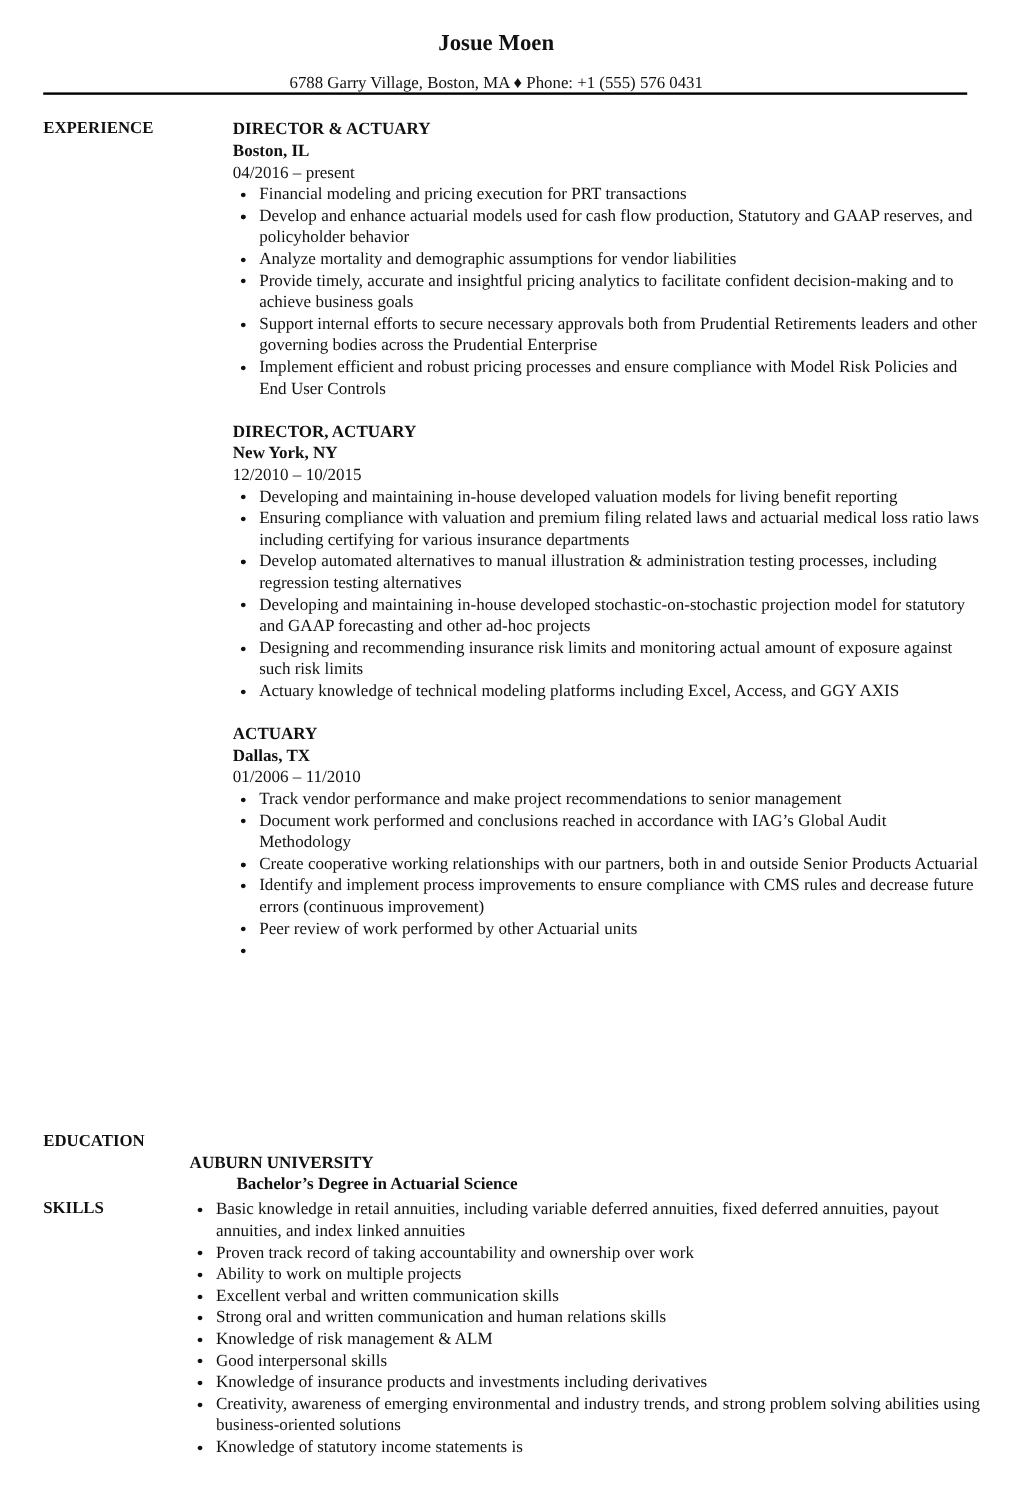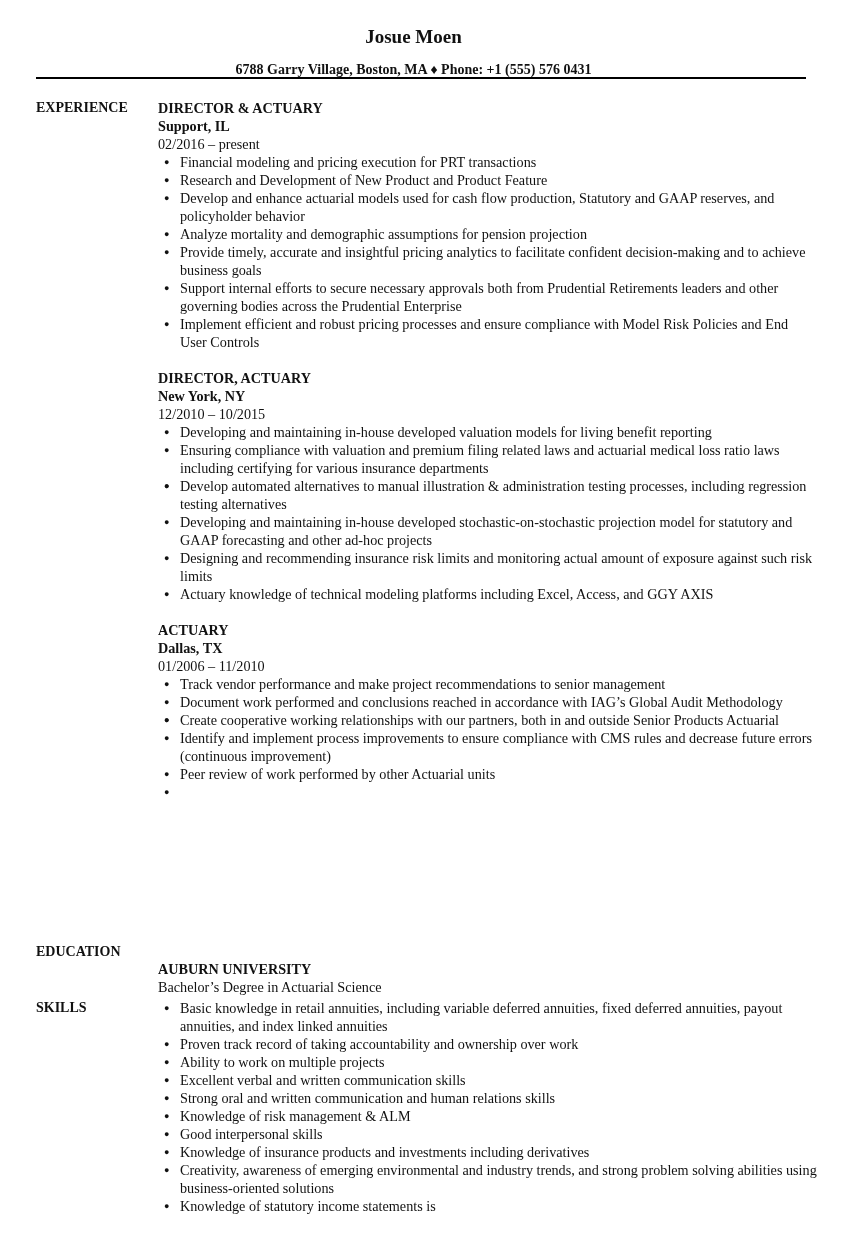--- a/index.html
+++ b/index.html
@@ -6,33 +6,33 @@
   body {
     width: 860px; height: 1240px; overflow: hidden;
     font-family: "Liberation Serif", "DejaVu Serif", serif;
     color: #111111;
     font-size: 14.2px;
     line-height: 18px;
   }
   .page { position: relative; width: 827px; height: 1240px; border-radius: 14px; }
   .header { text-align: center; padding-top: 26px; }
   .name { font-weight: bold; font-size: 19px; line-height: 22px; margin: 0; }
-  .contact { font-weight: bold; font-size: 14px; line-height: 18px; margin-top: 13px; }
+  .contact { font-weight: normal; font-size: 14px; line-height: 18px; margin-top: 13px; }
   .rule { position: absolute; left: 36px; width: 770px; top: 77px; height: 2px; background: #000; }
   .section { position: absolute; left: 0; width: 860px; }
   .sec-label { position: absolute; left: 36px; font-weight: bold; font-size: 14px; text-transform: uppercase; }
   .sec-body { position: absolute; left: 158px; width: 660px; }
   .job-title { font-weight: bold; text-transform: uppercase; }
   .job-loc { font-weight: bold; }
   ul { list-style: none; margin: 0; padding: 0; }
   li { position: relative; padding-left: 22px; }
   li .bullet { position: absolute; left: 6px; top: 0; font-size: 9px; }
-  .job { margin-bottom: 18px; }
+  .job { margin-bottom: 18px; margin-left: 36px; }
   .edu-school { font-weight: bold; text-transform: uppercase; margin-top: 17px; }
-  .edu-degree { font-weight: normal; }
+  .edu-degree { font-weight: bold; margin-left: 39px; }
 </style>
 </head>
 <body>
 
 <div class="page">
 
   <div class="header">
     <div class="name">Josue Moen</div>
     <div class="contact">
       <span>6788 Garry Village, Boston, MA</span>
@@ -41,27 +41,27 @@
     </div>
   </div>
   <div class="rule"></div>
 
   <div class="section" style="top:99px;">
     <div class="sec-label">EXPERIENCE</div>
     <div class="sec-body">
 
       <div class="job">
         <div class="job-title">DIRECTOR &amp; ACTUARY</div>
-        <div class="job-loc">Support, IL</div>
-        <div>02/2016 – present</div>
+        <div class="job-loc">Boston, IL</div>
+        <div>04/2016 – present</div>
         <ul>
           <li><span class="bullet">●</span><span>Financial modeling and pricing execution for PRT transactions</span></li>
-          <li><span class="bullet">●</span><span>Research and Development of New Product and Product Feature</span></li>
+          <li><span class="bullet">●</span></li>
           <li><span class="bullet">●</span><span>Develop and enhance actuarial models used for cash flow production, Statutory and GAAP reserves, and policyholder behavior</span></li>
-          <li><span class="bullet">●</span><span>Analyze mortality and demographic assumptions for pension projection</span></li>
+          <li><span class="bullet">●</span><span>Analyze mortality and demographic assumptions for vendor liabilities</span></li>
           <li><span class="bullet">●</span><span>Provide timely, accurate and insightful pricing analytics to facilitate confident decision-making and to achieve business goals</span></li>
           <li><span class="bullet">●</span><span>Support internal efforts to secure necessary approvals both from Prudential Retirements leaders and other governing bodies across the Prudential Enterprise</span></li>
           <li><span class="bullet">●</span><span>Implement efficient and robust pricing processes and ensure compliance with Model Risk Policies and End User Controls</span></li>
         </ul>
       </div>
 
       <div class="job">
         <div class="job-title">DIRECTOR, ACTUARY</div>
         <div class="job-loc">New York, NY</div>
         <div>12/2010 – 10/2015</div>

